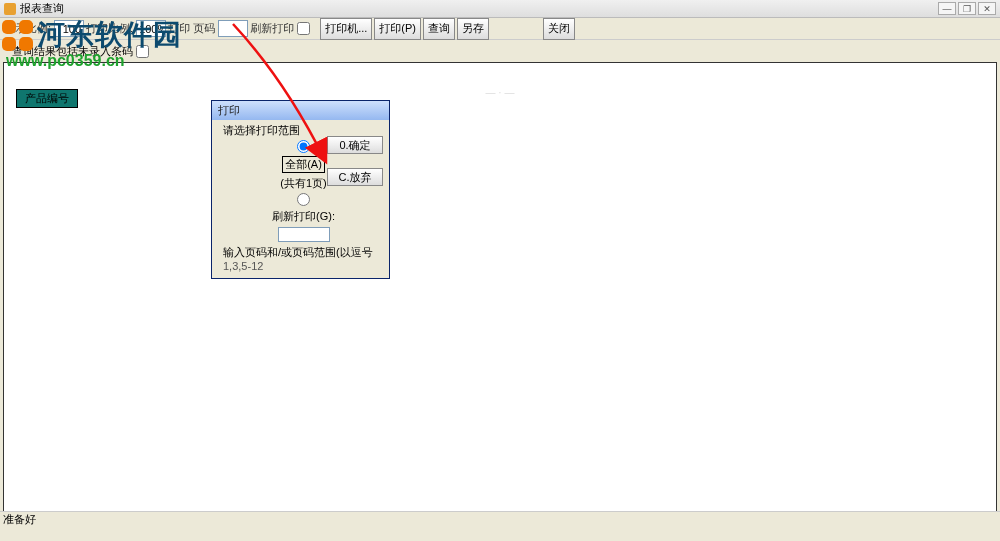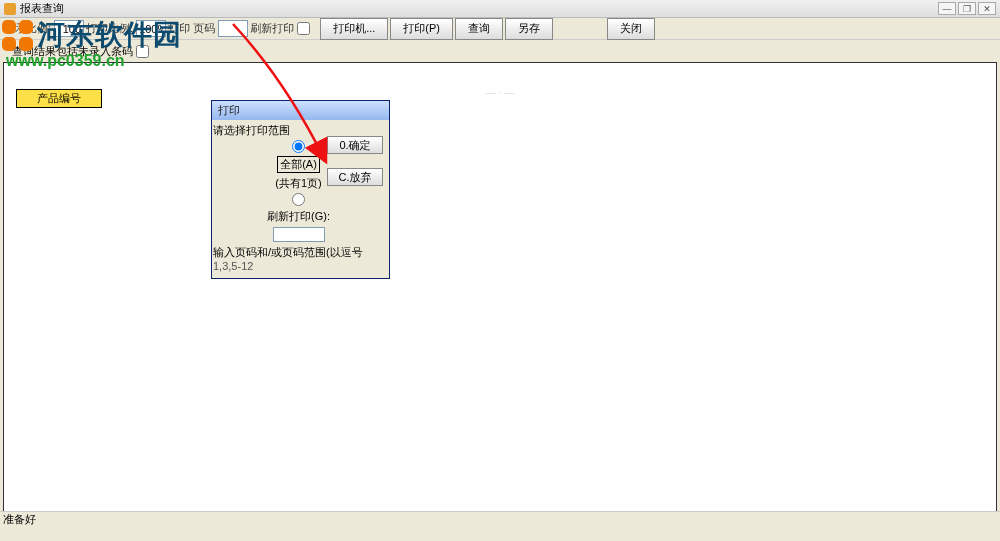--- a/index.html
+++ b/index.html
@@ -56,21 +56,21 @@
     .tool-input {
       height: 17px; font-size:11px;
       border:1px solid #7f9db9;
       background:#fff;
       padding: 0 2px;
       text-align: right;
     }
     .tool-input.sm { width: 30px; }
     .tool-button {
       height: 22px;
-      padding: 0 12px;
+      padding: 0 4px;
       font-size: 11px;
       border: 1px solid #888;
       background: linear-gradient(#fff,#ddd);
       min-width: 28px;
     }
     .checkbox-area {
       height: 22px;
       padding: 2px 12px;
       font-size: 11px;
       display:flex;
@@ -83,22 +83,22 @@
       left: 3px;
       right: 3px;
       bottom: 14px;
       background: #fff;
       border: 1px solid #333;
     }
     .col-header {
       position:absolute;
       top:26px; left:12px;
       border:1px solid #000;
-      background:#fde047;
-      padding:1px 20px;
+      background:#0f766e;
+      padding:1px 8px;
       font-size:11px;
     }
     .page-indicator {
       position:absolute;
       top:24px; left:50%;
       transform:translateX(-50%);
       font-size:10px;
       color:#ddd;
     }
     .statusbar {
@@ -131,21 +131,21 @@
       border:1px solid #0a246a;
       z-index:10;
       font-size:11px;
     }
     .dialog-title {
       background: linear-gradient(#cee0fc,#95b8f0);
       color:#222;
       padding:2px 6px;
       font-size:11px;
     }
-    .dialog-body { padding:3px 5px 6px 1px; position:relative;}
+    .dialog-body { padding:3px 5px 6px 11px; position:relative;}
     .opt-row { display:flex; align-items:center; gap:3px; margin:2px 0; font-size:11px;flex-direction:column;}
     .selbox { border:1px solid #000; padding:0 2px; display:inline-block; font-size:11px;}
     .dlg-btn {
       position:absolute;
       right:6px;
       width:56px; height:18px;
       font-size:11px;
       border:1px solid #888;
       background:linear-gradient(#fff,#ddd);
     }

